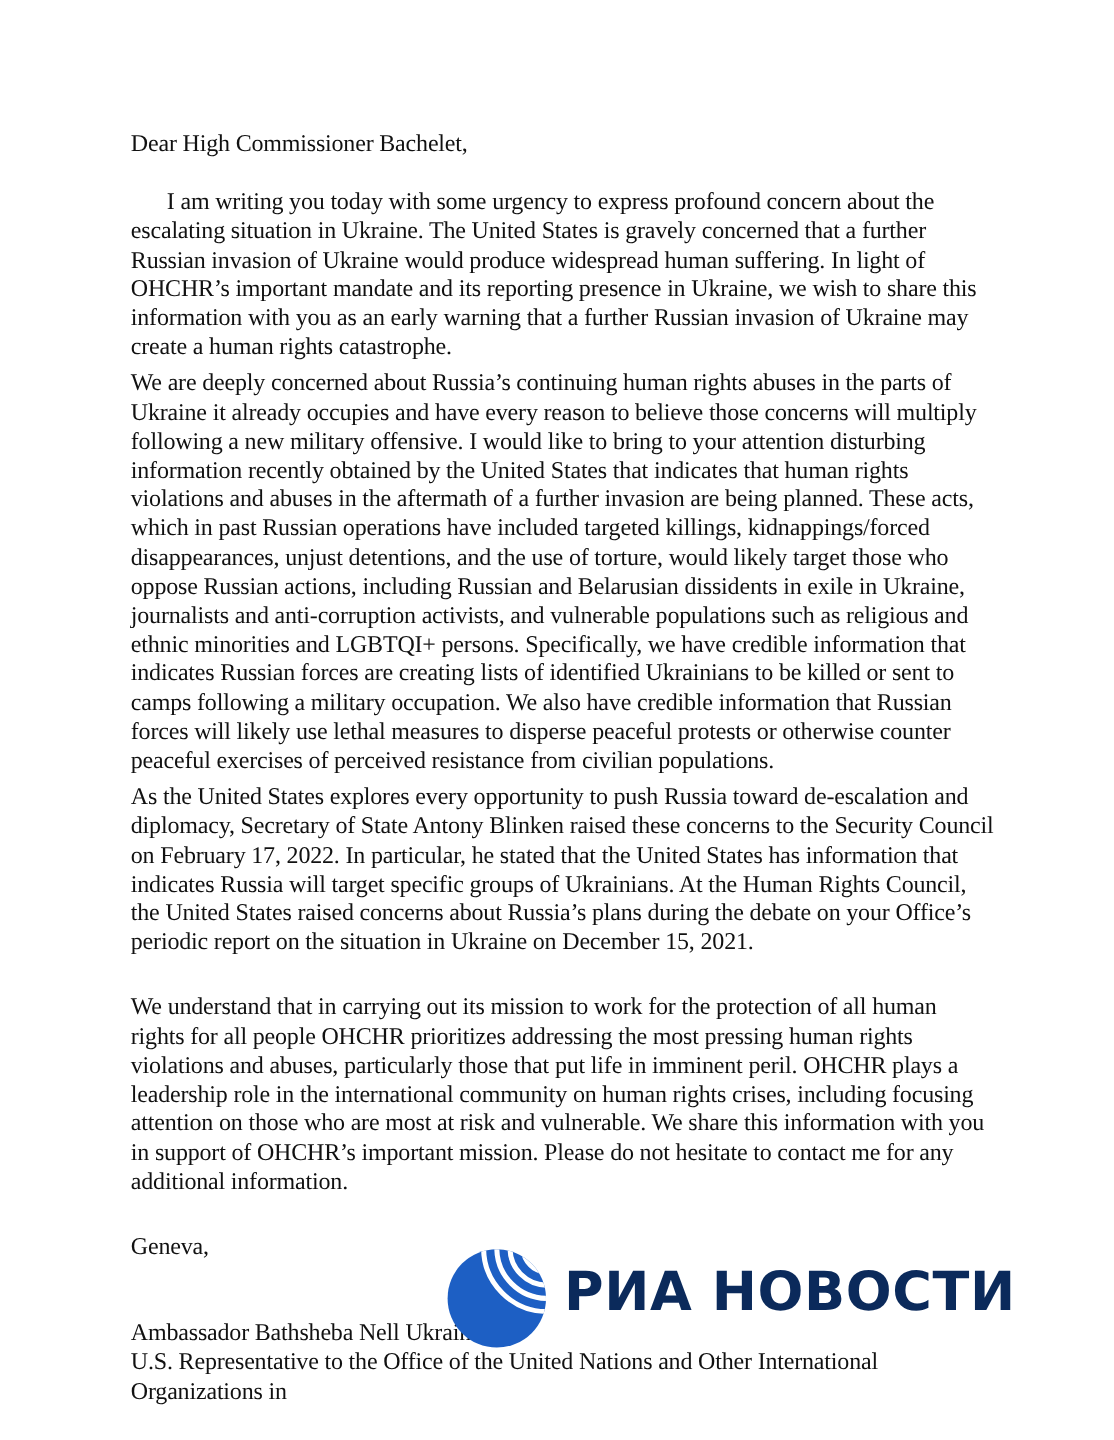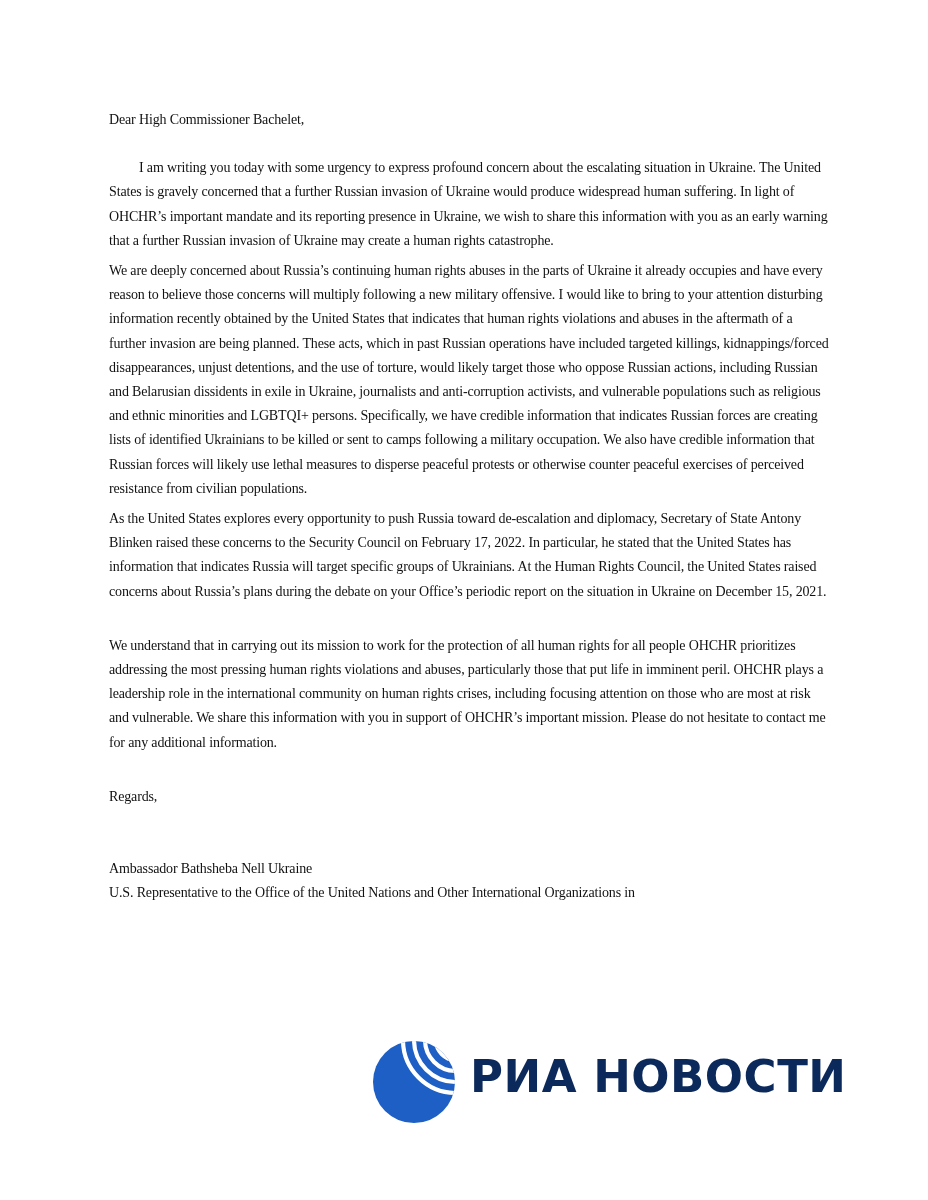--- a/index.html
+++ b/index.html
@@ -13,21 +13,21 @@
       position: relative;
       overflow: hidden;
       font-family: "Liberation Serif", "DejaVu Serif", serif;
       color: #111111;
     }
     .page {
       position: absolute;
       left: 109px;
       top: 108px;
       width: 720px;
-      font-size: 14px;
+      font-size: 20px;
       line-height: 24.2px;
       letter-spacing: -0.15px;
     }
     .salutation {
       margin: 0 0 24px 0;
     }
     .para {
       margin: 0 0 6px 0;
     }
     .para.indent {
@@ -71,21 +71,21 @@
   </style>
 </head>
 <body>
 
 <div class="page">
   <p class="salutation">Dear High Commissioner Bachelet,</p>
   <p class="para indent">I am writing you today with some urgency to express profound concern about the escalating situation in Ukraine.  The United States is gravely concerned that a further Russian invasion of Ukraine would produce widespread human suffering. In light of OHCHR’s important mandate and its reporting presence in Ukraine, we wish to share this information with you as an early warning that a further Russian invasion of Ukraine may create a human rights catastrophe.</p>
   <p class="para">We are deeply concerned about Russia’s continuing human rights abuses in the parts of Ukraine it already occupies and have every reason to believe those concerns will multiply following a new military offensive.  I would like to bring to your attention disturbing information recently obtained by the United States that indicates that human rights violations and abuses in the aftermath of a further invasion are being planned.  These acts, which in past Russian operations have included targeted killings, kidnappings/forced disappearances, unjust detentions, and the use of torture, would likely target those who oppose Russian actions, including Russian and Belarusian dissidents in exile in Ukraine, journalists and anti-corruption activists, and vulnerable populations such as religious and ethnic minorities and LGBTQI+ persons.  Specifically, we have credible information that indicates Russian forces are creating lists of identified Ukrainians to be killed or sent to camps following a military occupation.  We also have credible information that Russian forces will likely use lethal measures to disperse peaceful protests or otherwise counter peaceful exercises of perceived resistance from civilian populations.</p>
   <p class="para spaced">As the United States explores every opportunity to push Russia toward de-escalation and diplomacy, Secretary of State Antony Blinken raised these concerns to the Security Council on February 17, 2022. In particular, he stated that the United States has information that indicates Russia will target specific groups of Ukrainians.  At the Human Rights Council, the United States raised concerns about Russia’s plans during the debate on your Office’s periodic report on the situation in Ukraine on December 15, 2021.</p>
   <p class="para spaced">We understand that in carrying out its mission to work for the protection of all human rights for all people OHCHR prioritizes addressing the most pressing human rights violations and abuses, particularly those that put life in imminent peril. OHCHR plays a leadership role in the international community on human rights crises, including focusing attention on those who are most at risk and vulnerable. We share this information with you in support of OHCHR’s important mission. Please do not hesitate to contact me for any additional information.</p>
-  <p class="closing">Regards,</p>
+  <p class="closing">Geneva,</p>
   <div>
     <p class="sig-line">Ambassador Bathsheba Nell Ukraine</p>
     <p class="sig-line">U.S. Representative to the Office of the United Nations and Other International Organizations in</p>
   </div>
 </div>
 
 <div class="watermark">
   <svg class="logo-mark" viewBox="0 0 84 84" xmlns="http://www.w3.org/2000/svg">
     <defs>
       <clipPath id="circ">

